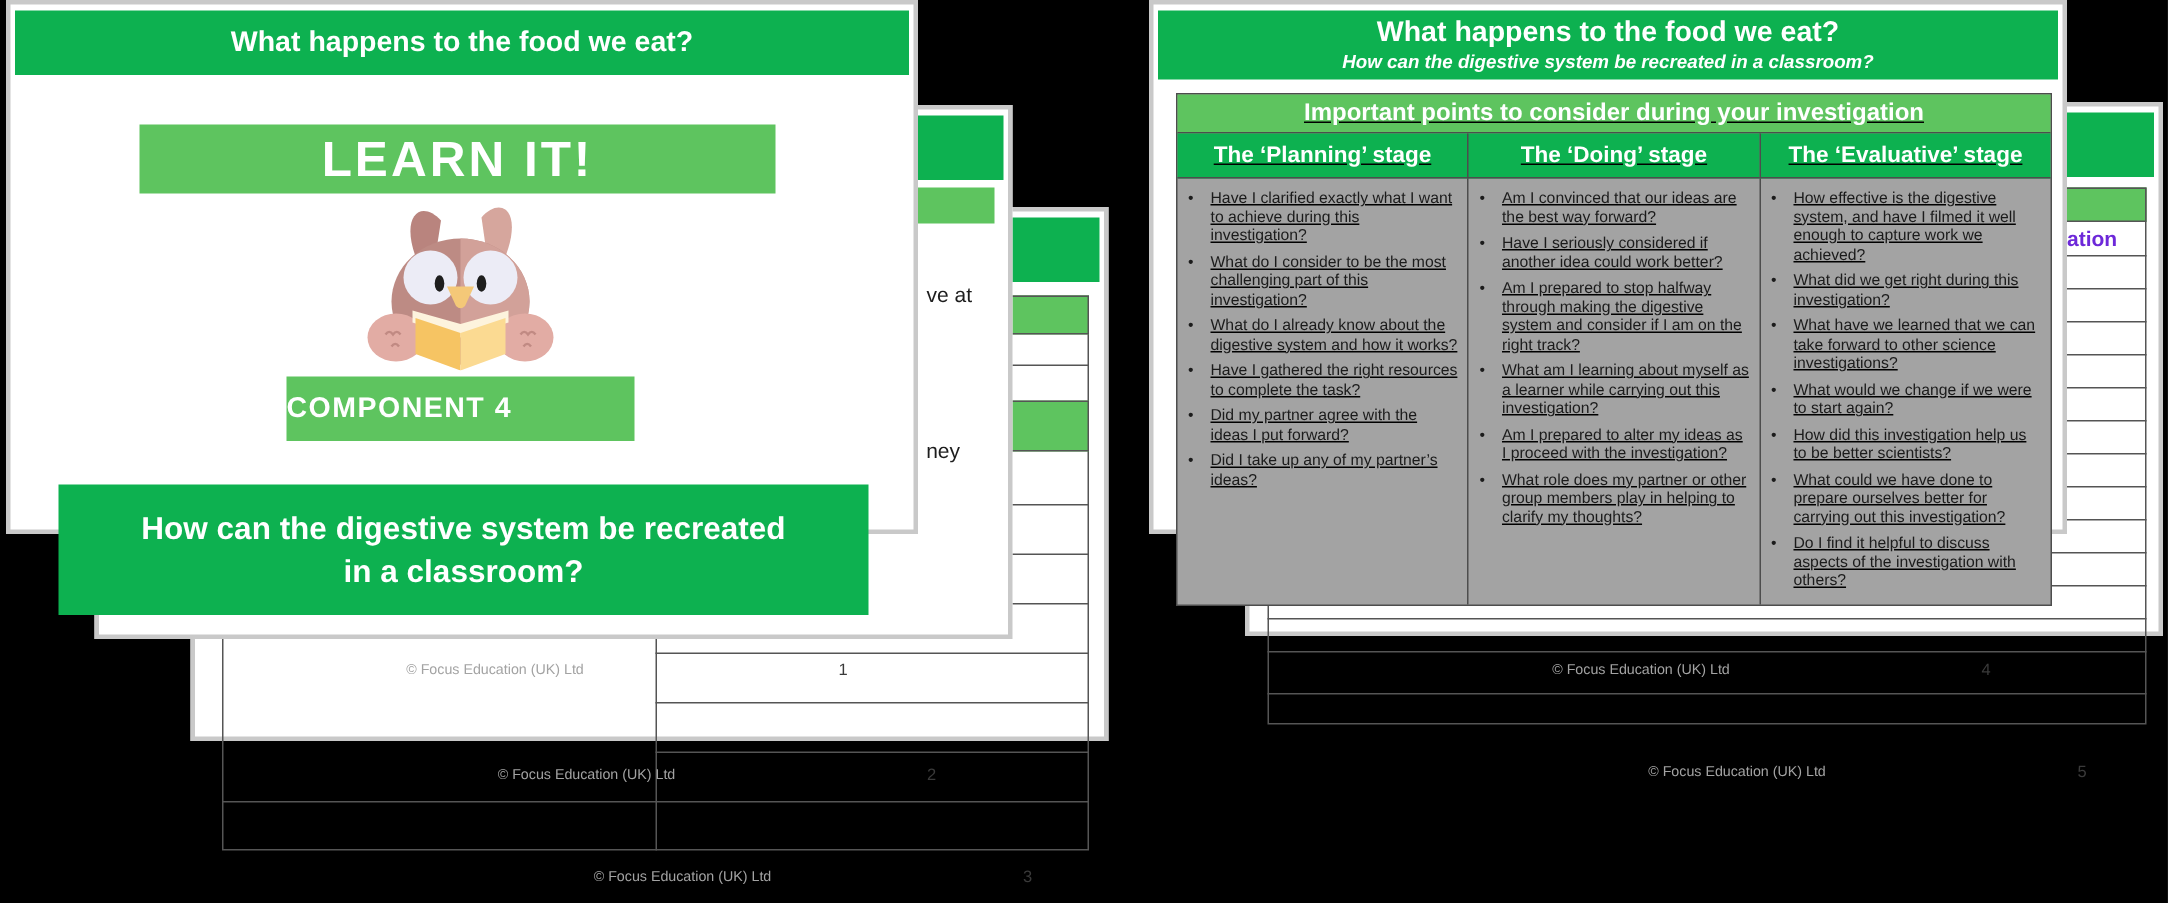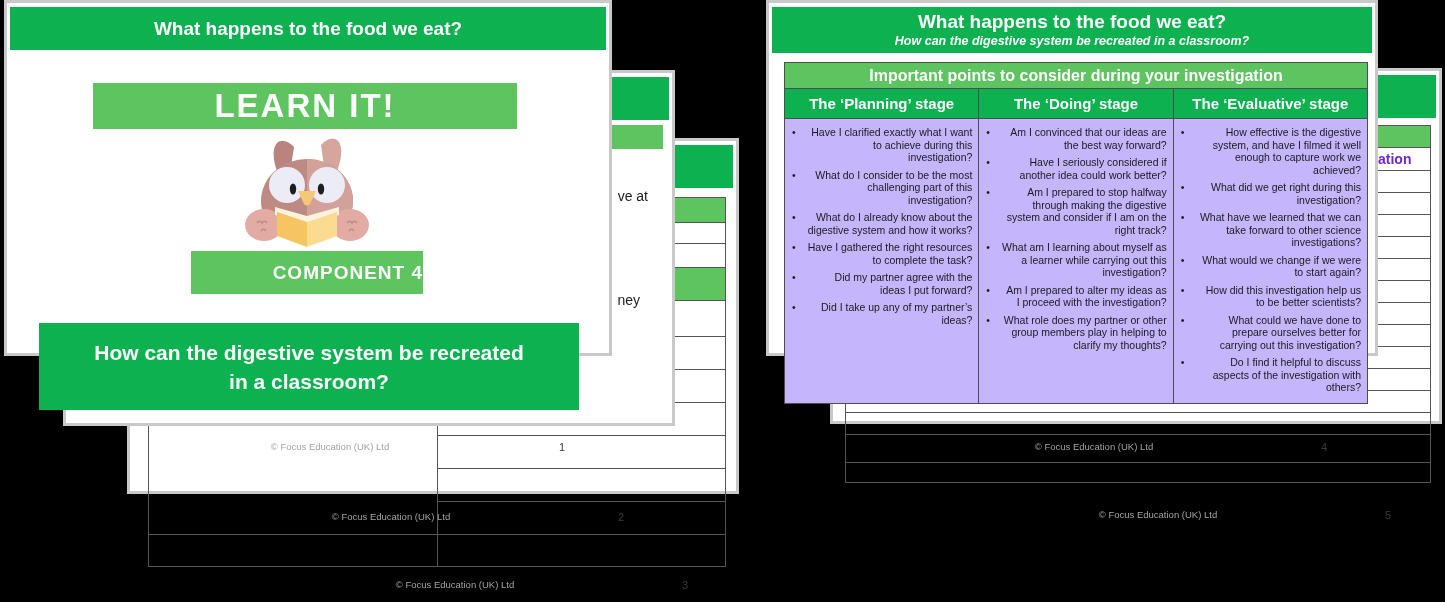--- a/index.html
+++ b/index.html
@@ -33,47 +33,47 @@
   .hdr-single{height:43px;line-height:43px;font-size:19px;}
   .hdr-double{height:46px;padding-top:3px;}
   .hdr-double .t1{font-size:19px;line-height:23px;}
   .hdr-double .t2{font-size:12.5px;line-height:16px;font-style:italic;}
 
   
   .learn-box{position:absolute;left:86px;top:80px;width:424px;height:46px;background:var(--light-green);
     color:#fff;font-weight:bold;font-size:33px;line-height:46px;text-align:center;letter-spacing:2px;}
   .owl{position:absolute;left:230px;top:124px;width:140px;height:120px;}
   .comp-box{position:absolute;left:184px;top:248px;width:232px;height:43px;background:var(--light-green);
-    color:#fff;font-weight:bold;font-size:19px;line-height:43px;text-align:right;letter-spacing:1px;}
+    color:#fff;font-weight:bold;font-size:19px;line-height:43px;text-align:left;letter-spacing:1px;}
   .quest-box{position:absolute;left:32px;top:320px;width:540px;height:87px;background:var(--dark-green);
     color:#fff;font-weight:bold;font-size:21px;text-align:center;padding-top:15px;}
   .quest-box div{line-height:29px;}
 
   .footer{position:absolute;left:0;right:0;top:438px;height:16px;font-size:9.5px;color:var(--footer-gray);}
   .footer .copy{display:block;text-align:center;padding-left:44px;}
   .footer .pnum{position:absolute;left:552px;top:0;font-size:11px;color:var(--page-num);}
 
   
   .lightbox{position:absolute;background:var(--light-green);}
   .frag{position:absolute;color:#1d1d1d;font-size:14px;text-align:right;}
   .cellgreen{position:absolute;background:var(--light-green);border:1px solid var(--thin-border);}
   .gridline{position:absolute;border-top:1px solid var(--thin-border);height:0;}
   .vline{position:absolute;border-left:1px solid var(--thin-border);width:0;}
   .outline{position:absolute;border:1px solid var(--thin-border);background:transparent;}
 
   
-  .tbl{position:absolute;left:15px;top:59px;width:584px;border:1.5px solid var(--table-border);background:#c4b5fd;}
+  .tbl{position:absolute;left:15px;top:59px;width:584px;border:1.5px solid var(--table-border);background:#a3a3a3;text-decoration:underline;}
   .tbl-title{background:var(--light-green);color:#fff;font-weight:bold;font-size:16px;
     text-align:center;height:26px;line-height:26px;border-bottom:1.5px solid var(--table-border);}
   .tbl-heads,.tbl-body{display:flex;}
   .tbl-heads .hcell{flex:1;background:var(--dark-green);color:#fff;font-weight:bold;font-size:15px;
     text-align:center;height:30px;line-height:30px;border-left:1.5px solid var(--table-border);
     border-bottom:1.5px solid var(--table-border);}
   .tbl-heads .hcell:first-child{border-left:none;}
-  .tbl-body .bcell{flex:1;min-height:264px;padding:7px 6px 4px 5px;border-left:1.5px solid var(--table-border);text-align:right;}
+  .tbl-body .bcell{flex:1;min-height:264px;padding:7px 6px 4px 5px;border-left:1.5px solid var(--table-border);}
   .tbl-body .bcell:first-child{border-left:none;}
   .bcell ul{list-style:none;}
   .bcell li{position:relative;padding-left:17px;margin-bottom:5px;font-size:10.5px;line-height:12.5px;color:var(--body-text);}
   .bcell li::before{content:"\2022";position:absolute;left:2px;top:0;}
 </style>
 </head>
 <body>
 
 <div id="canvas">
 

